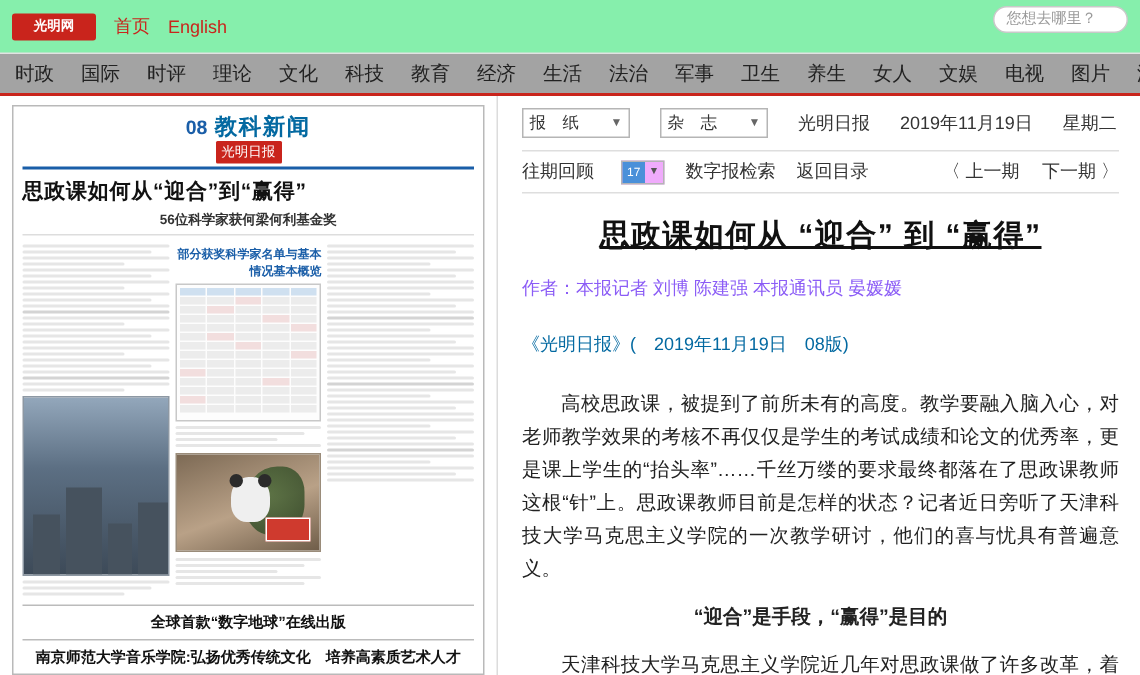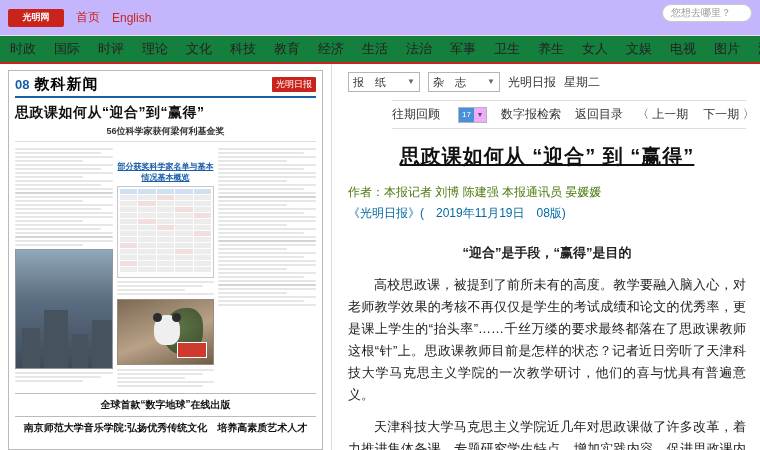--- a/index.html
+++ b/index.html
@@ -5,21 +5,21 @@
   * { box-sizing: border-box; }
   html, body { margin:0; padding:0; }
   body {
     width:760px; height:450px; overflow:hidden;
     font-family:"Liberation Sans", sans-serif;
     font-size:12px; color:#333; background:#fff;
   }
 
   
   .topbar {
-    height:36px; background:#c4b5fd; border-bottom:1px solid #e2e2e2;
+    height:36px; background:#86efac; border-bottom:1px solid #e2e2e2;
     display:flex; align-items:center; padding:16px 8px; position:relative;
   }
   .logo { display:flex; align-items:center; margin-right:12px; }
   .logo-mark {
     width:56px; height:18px; background:#c9241c; color:#fff;
     font-size:9px; display:flex; align-items:center; justify-content:center;
     border-radius:2px; letter-spacing:0; font-weight:bold;
   }
   .topbar a {
     color:#c9241c; text-decoration:none; font-size:12px; margin-right:12px;
@@ -27,65 +27,65 @@
   .topbar a.plain { color:#c9241c;text-align:center; }
   .search-box {
     position:absolute; right:8px; top:4px;
     width:90px; height:18px; border:1px solid #c9c9c9; border-radius:9px;
     background:#fff; font-size:10px; color:#999;
     padding:0 8px; line-height:16px; white-space:nowrap; overflow:hidden;
   }
 
   
   .navbar {
-    height:28px; background:#15803d; border-bottom:2px solid #c9241c;
+    height:28px; background:#a3a3a3; border-bottom:2px solid #c9241c;
     display:flex; align-items:center; padding:0 10px;
     font-size:13px; color:#222;
   }
   .navbar .nav-item { margin-right:18px; cursor:pointer; white-space:nowrap; }
 
   
   .main { display:flex; height:394px; }
   .left {
     width:332px; border-right:1px solid #dcdcdc; padding:6px 8px 0 8px;
     overflow:hidden; background:#fff;
   }
   .right { flex:1; padding:8px 14px 0 16px; overflow:hidden; }
 
   
   .paper {
     border:1px solid #b9b9b9; background:#fff; height:380px;
     padding:4px 6px; position:relative; overflow:hidden;
   }
   .paper-head {
     display:flex; align-items:center; justify-content:space-between;
-    border-bottom:2px solid #1a5ea8; padding-bottom:2px;
+    border-bottom:2px solid #1a5ea8; padding-bottom:2px;flex-direction:column;
   }
   .paper-head-left { display:flex; align-items:baseline; }
   .paper-num { font-size:13px; font-weight:bold; color:#1a5ea8; margin-right:5px; }
-  .paper-sec { font-size:15px; font-weight:bold; color:#000000; letter-spacing:1px; }
+  .paper-sec { font-size:15px; font-weight:bold; color:#0369a1; letter-spacing:1px; }
   .paper-brand {
     font-size:9px; color:#fff; background:#c9241c; padding:1px 4px; border-radius:1px;
   }
   .paper-headline {
     font-size:14px; font-weight:bold; color:#111; text-align:left;
     margin:6px 0 3px 0; letter-spacing:0.5px;
   }
   .paper-sub {
     font-size:9px; color:#333; text-align:center; margin-bottom:4px;
     border-bottom:1px solid #ddd; padding-bottom:3px;font-weight:bold;
   }
   .cols { display:flex; gap:4px; }
   .col { flex:1; }
   .tline { height:2px; background:#e6e6e6; margin:2px 0; border-radius:1px; }
   .tline.s { width:70%; }
   .tline.m { width:88%; }
   .tline.d { background:#d4d4d4; }
   .mini-title {
-    font-size:8px; font-weight:bold; color:#1a5ea8; text-align:center; margin:15px 0 2px;text-decoration:underline;
+    font-size:8px; font-weight:bold; color:#1a5ea8; text-align:right; margin:3px 0 2px;
   }
   .table-box {
     border:1px solid #c8c8c8; height:92px; margin:3px 0; padding:2px;
     background:#fdfdfd; overflow:hidden;
   }
   .trow { display:flex; gap:1px; margin-bottom:1px; }
   .tcell { height:5px; flex:1; background:#ececec; }
   .tcell.h { background:#cfe0f0; }
   .tcell.r { background:#f2dede; }
   .photo {
@@ -118,50 +118,50 @@
   }
   .photo-tall .bldg {
     position:absolute; bottom:0; background:#46525e;
   }
   .band-title {
     font-size:10px; font-weight:bold; color:#111; text-align:center;
     border-top:1px solid #bbb; padding-top:4px; margin-top:4px;
   }
 
   
-  .ctrl-row { display:flex; align-items:center; gap:8px; margin-bottom:8px; }
+  .ctrl-row { display:flex; align-items:center; gap:20px; margin-bottom:8px; }
   .sel {
     width:72px; height:20px; border:1px solid #b5b5b5; background:#fff;
     font-size:11px; color:#333; padding:0 4px; line-height:18px;
     display:flex; align-items:center; justify-content:space-between;
   }
   .sel .cv { font-size:8px; color:#666; }
   .date-text { font-size:12px; color:#333; }
   .toolbar {
     display:flex; align-items:center; gap:14px;
     border-top:1px solid #dedede; border-bottom:1px solid #dedede;
-    padding:5px 0; margin-bottom:6px; font-size:12px; color:#333;margin-left:44px;
+    padding:5px 0; margin-bottom:6px; font-size:12px; color:#333;
   }
   .tool { cursor:pointer; white-space:nowrap; }
   .calbtn {
     display:inline-flex; align-items:center; height:16px; border:1px solid #b5b5b5;
     background:#f0abfc; margin-left:4px;
   }
   .calbtn .cal {
     width:15px; height:14px; background:#4a90d9; color:#fff; font-size:8px;
     display:flex; align-items:center; justify-content:center;
   }
   .calbtn .arr { width:12px; text-align:center; font-size:7px; color:#555; }
   .pager { margin-left:auto; display:flex; gap:15px; color:#333; }
 
   .art-title {
     font-size:20px; font-weight:bold; color:#111; text-align:center;
     margin:14px 0 14px; letter-spacing:1px;text-decoration:underline;
   }
-  .byline { font-size:12px; color:#4d7c0f; margin-bottom:4px; }
+  .byline { font-size:12px; color:#8b5cf6; margin-bottom:20px; }
   .source { font-size:12px; color:#0369a1; margin-bottom:20px; }
   .para {
     font-size:13px; line-height:22px; color:#222; text-indent:2em;
     margin:0 0 10px 0; text-align:justify;
   }
   .para.center { text-indent:0; text-align:center; font-weight:bold; }
 </style>
 </head>
 <body>
 
@@ -422,20 +422,21 @@
     <div class="ctrl-row">
       <div class="sel">
         <span>报　纸</span>
         <span class="cv">▼</span>
       </div>
       <div class="sel">
         <span>杂　志</span>
         <span class="cv">▼</span>
       </div>
       <span class="date-text">光明日报</span>
+      <span class="date-text">2019年11月19日</span>
       <span class="date-text">星期二</span>
     </div>
 
     <div class="toolbar">
       <span class="tool">往期回顾</span>
       <span class="calbtn">
         <span class="cal">17</span>
         <span class="arr">▼</span>
       </span>
       <span class="tool">数字报检索</span>
@@ -443,18 +444,18 @@
       <span class="pager">
         <span class="tool">〈 上一期</span>
         <span class="tool">下一期 〉</span>
       </span>
     </div>
 
     <div class="art-title">思政课如何从 “迎合” 到 “赢得”</div>
     <div class="byline">作者：本报记者 刘博 陈建强 本报通讯员 晏媛媛</div>
     <div class="source">《光明日报》(　2019年11月19日　08版)</div>
 
+    <p class="para">高校思政课，被提到了前所未有的高度。教学要融入脑入心，对老师教学效果的考核不再仅仅是学生的考试成绩和论文的优秀率，更是课上学生的“抬头率”……千丝万缕的要求最终都落在了思政课教师这根“针”上。思政课教师目前是怎样的状态？记者近日旁听了天津科技大学马克思主义学院的一次教学研讨，他们的喜与忧具有普遍意义。</p>
     <p class="para center">“迎合”是手段，“赢得”是目的</p>
-    <p class="para">高校思政课，被提到了前所未有的高度。教学要融入脑入心，对老师教学效果的考核不再仅仅是学生的考试成绩和论文的优秀率，更是课上学生的“抬头率”……千丝万缕的要求最终都落在了思政课教师这根“针”上。思政课教师目前是怎样的状态？记者近日旁听了天津科技大学马克思主义学院的一次教学研讨，他们的喜与忧具有普遍意义。</p>
     <p class="para">天津科技大学马克思主义学院近几年对思政课做了许多改革，着力推进集体备课、专题研究学生特点、增加实践内容，促进思政课内容融入学生头脑。</p>
 
   </div>
 </div>
 
 </body></html>

